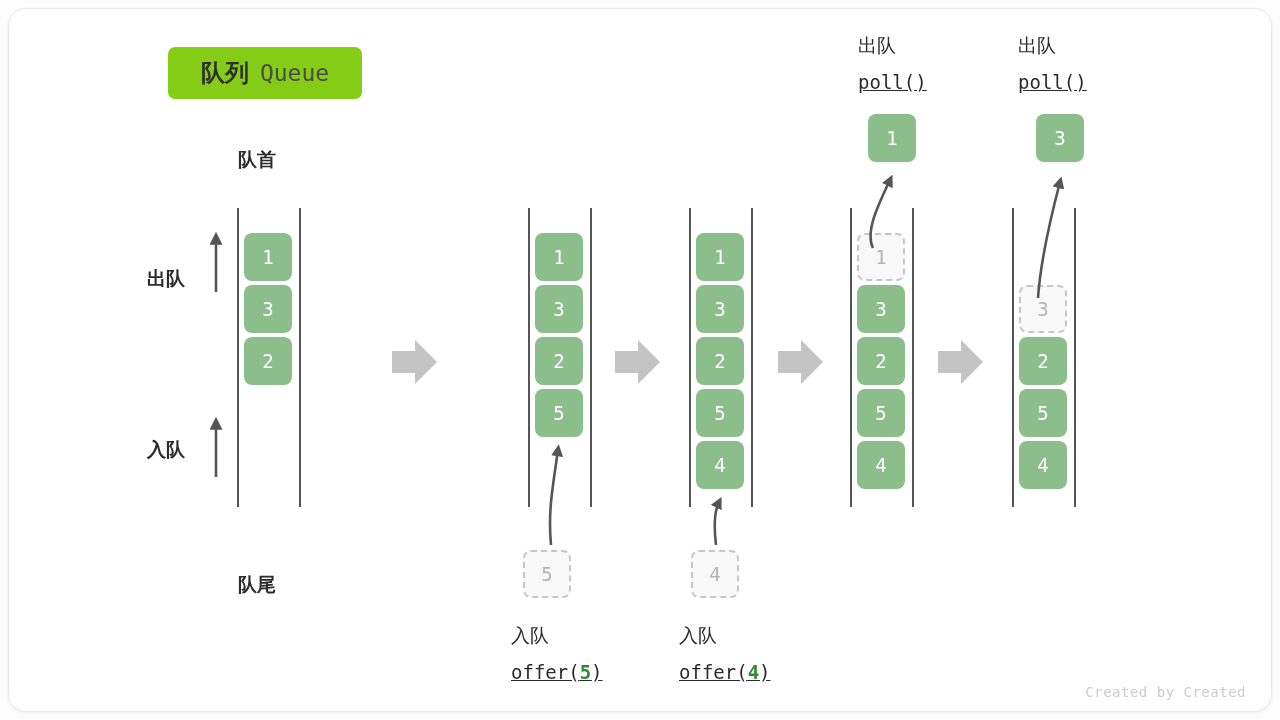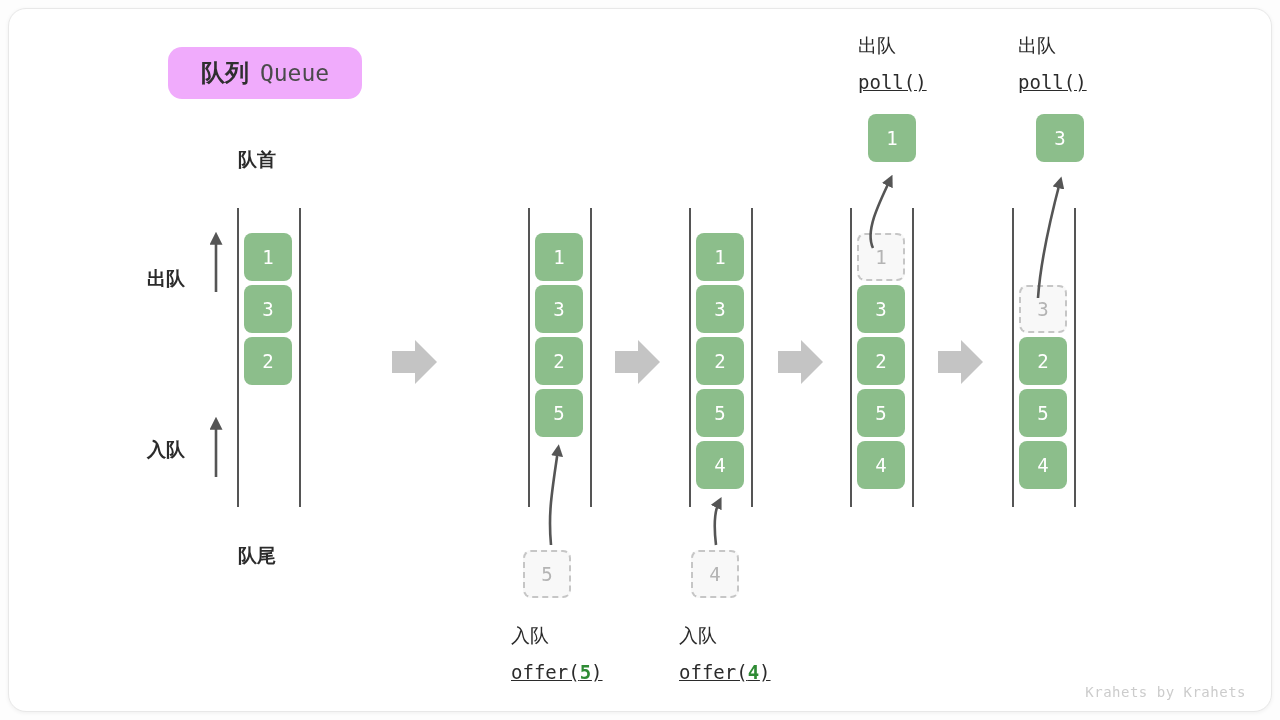--- a/index.html
+++ b/index.html
@@ -35,22 +35,22 @@
     box-shadow: 0 1px 4px rgba(0,0,0,0.06);
   }
 
   
   .title-badge {
     position: absolute;
     left: 168px;
     top: 47px;
     width: 194px;
     height: 52px;
-    background: #f0abfc;
-    border-radius: 14px;
+    background: #84cc16;
+    border-radius: 7px;
     display: flex;
     align-items: center;
     justify-content: center;
     gap: 11px;
   }
   .title-cn {
     font-size: 24px;
     font-weight: bold;
     color: #2f2f2f;
     font-family: "Liberation Sans", "DejaVu Sans", sans-serif;
@@ -142,21 +142,21 @@
 
 <div id="canvas">
   <div class="card"></div>
 
   <div class="title-badge">
     <span class="title-cn">队列</span>
     <span class="title-en">Queue</span>
   </div>
 
   <div class="cn-label" style="left:238px; top:147px;">队首</div>
-  <div class="cn-label" style="left:238px; top:543px;">队尾</div>
+  <div class="cn-label" style="left:238px; top:572px;">队尾</div>
   <div class="cn-label" style="left:147px; top:266px;">出队</div>
   <div class="cn-label" style="left:147px; top:437px;">入队</div>
 
   <div class="rail" style="left:237px; top:208px; height:299px;"></div>
   <div class="rail" style="left:299px; top:208px; height:299px;"></div>
   <div class="box" style="left:244px; top:233px;">1</div>
   <div class="box" style="left:244px; top:285px;">3</div>
   <div class="box" style="left:244px; top:337px;">2</div>
 
   <div class="rail" style="left:528px; top:208px; height:299px;"></div>
@@ -237,14 +237,14 @@
 
     <path d="M551,545 C548,512 552,492 558,450" fill="none" stroke="#555555" stroke-width="2.6" marker-end="url(#head-dark-s)"></path>
 
     <path d="M716,545 C713,520 716,508 719,502" fill="none" stroke="#555555" stroke-width="2.6" marker-end="url(#head-dark-s)"></path>
 
     <path d="M873,248 C865,232 878,205 890,180" fill="none" stroke="#555555" stroke-width="2.6" marker-end="url(#head-dark-s)"></path>
 
     <path d="M1038,298 C1040,268 1050,220 1060,182" fill="none" stroke="#555555" stroke-width="2.6" marker-end="url(#head-dark-s)"></path>
   </svg>
 
-  <div class="credit">Krahets by Krahets</div>
+  <div class="credit">Created by Created</div>
 </div>
 
 </body></html>

